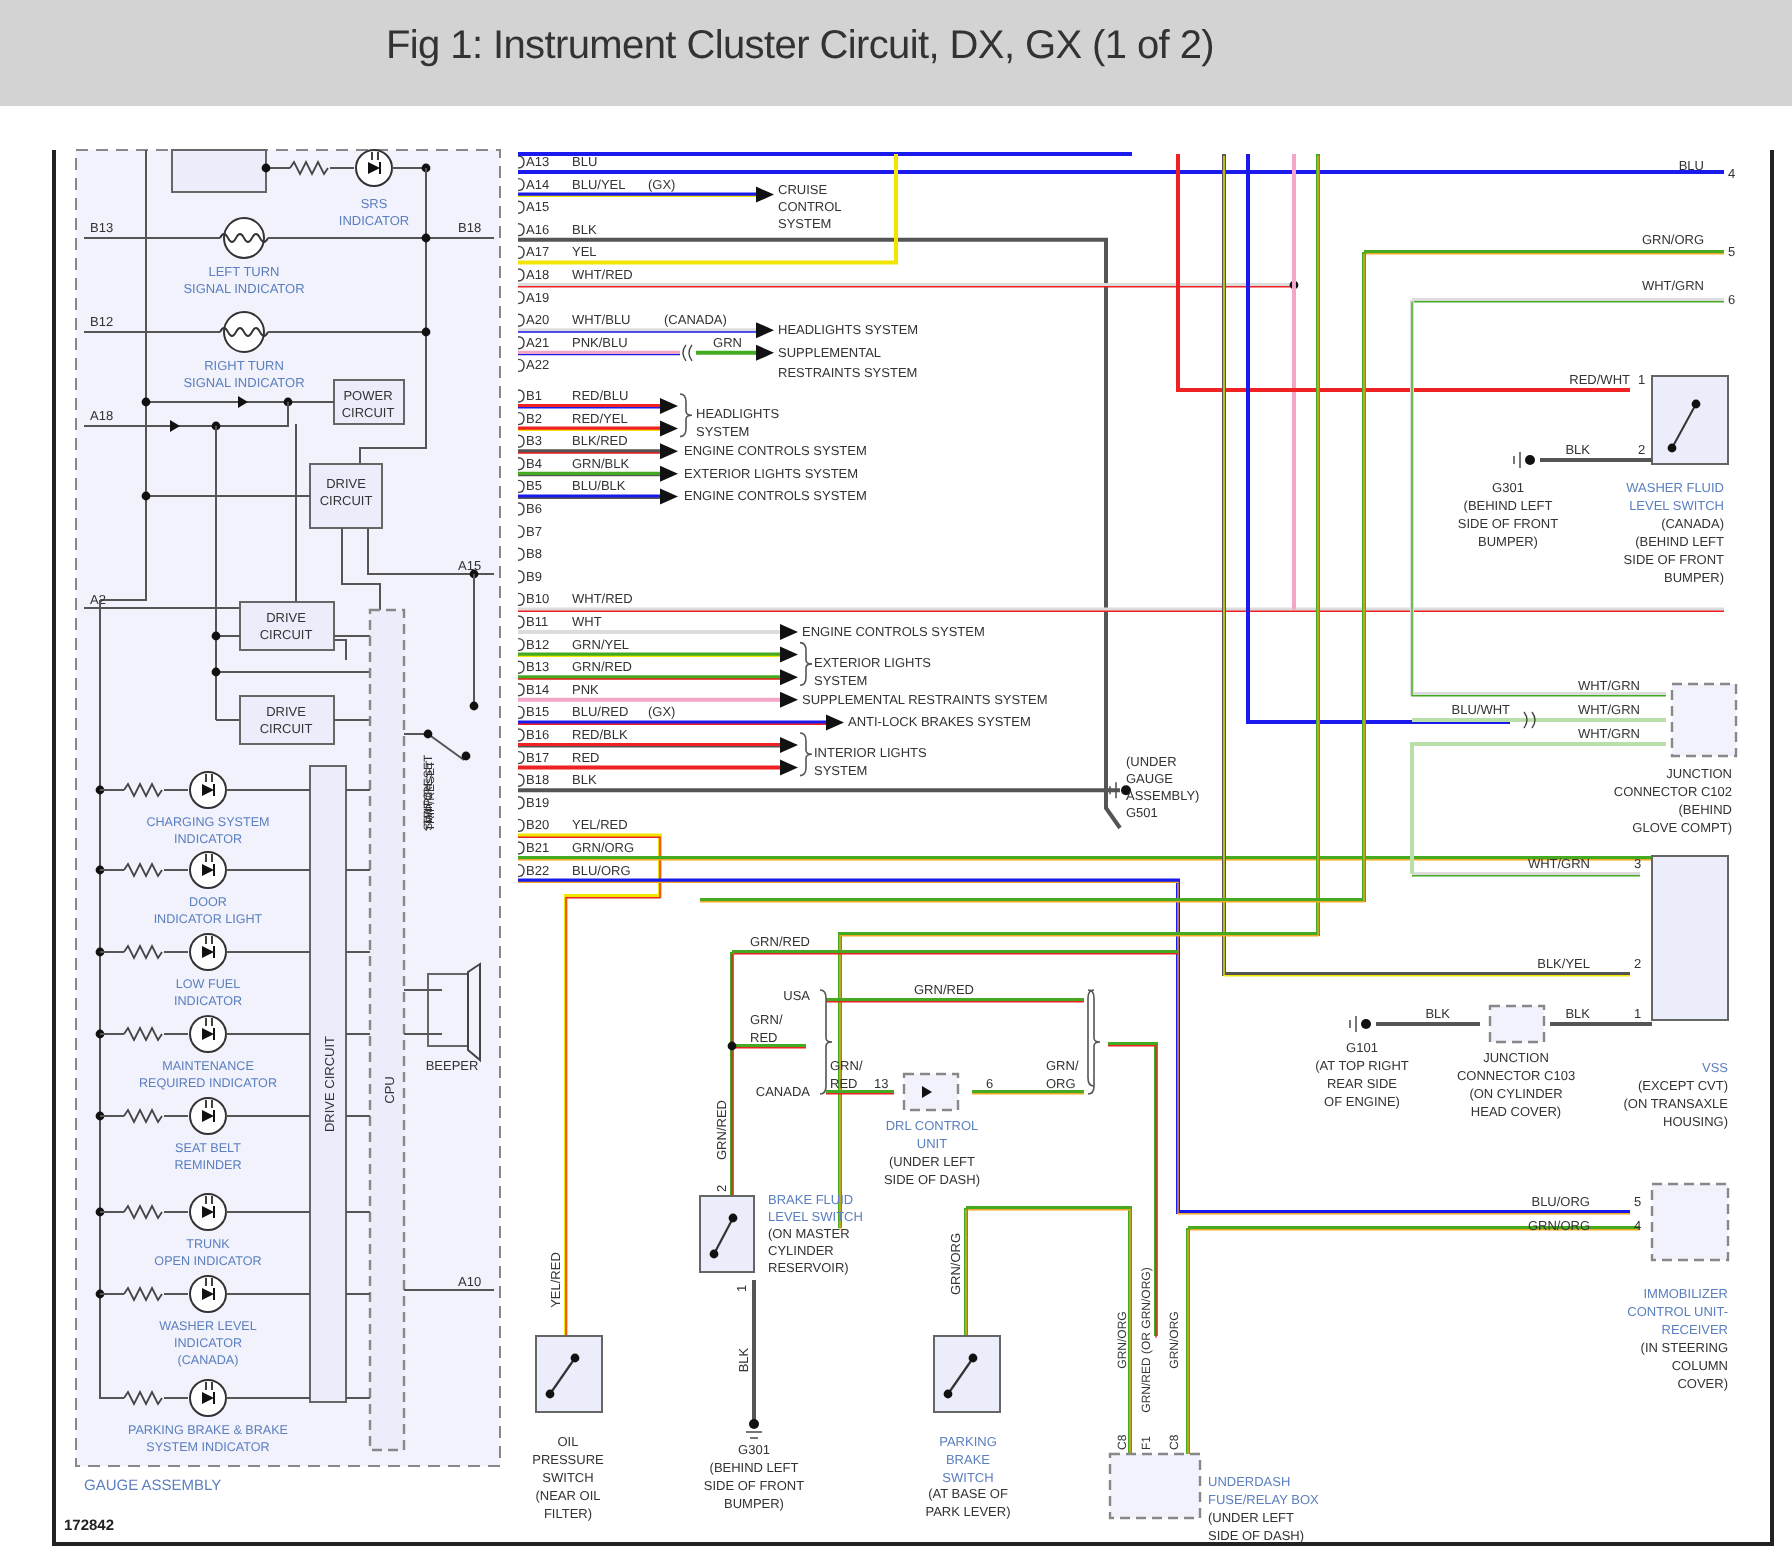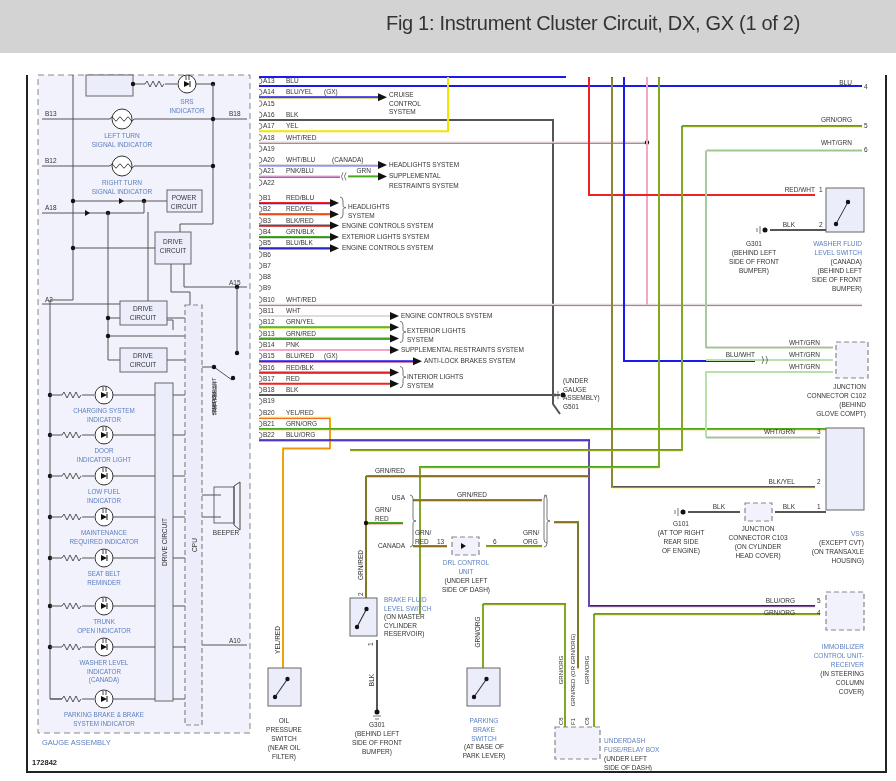--- a/index.html
+++ b/index.html
@@ -1,18 +1,18 @@
 <!DOCTYPE html>
 <html><head>
 <meta charset="utf-8">
 <style>
   html, body { margin:0; padding:0; background:#ffffff; }
   body { width:896px; height:781px; position:relative; overflow:hidden; font-family:"Liberation Sans", sans-serif; }
   #header { position:absolute; left:0; top:0; width:896px; height:53px; background:#d3d3d3; }
-  #header-title { position:absolute; left:0; width:800px; top:12px; text-align:right; font-size:20px; color:#333; font-family:"Liberation Sans", sans-serif; letter-spacing:-0.3px; }
+  #header-title { position:absolute; left:0; width:800px; top:12px; text-align:center; font-size:20px; color:#333; font-family:"Liberation Sans", sans-serif; letter-spacing:-0.3px; }
   #diagram { position:absolute; left:0; top:0; }
   svg text { font-family:"Liberation Sans", sans-serif; }
 </style>
 </head>
 <body>
 
 <div id="header">
   <div id="header-title">Fig 1: Instrument Cluster Circuit, DX, GX (1 of 2)</div>
 </div>
 

